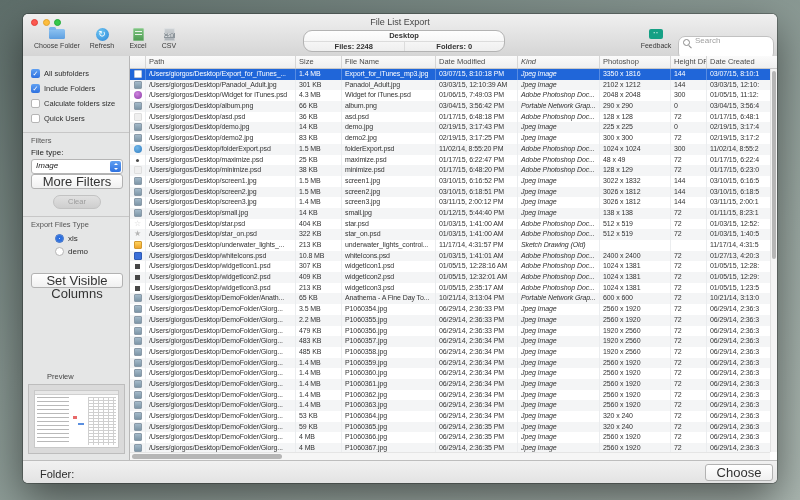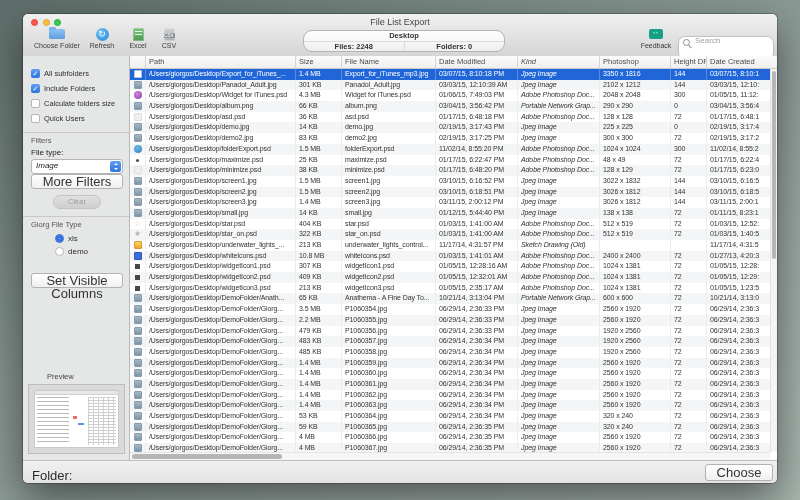--- a/index.html
+++ b/index.html
@@ -117,21 +117,21 @@
   .ic-bluesq{background:#3a6fd8;border:1px solid #2f5ab4;box-sizing:border-box;}
   .ic-star,.ic-starlight{background:none;width:auto;height:auto;font-size:8px;line-height:10px;margin:0 auto;}
   .ic-star{color:#b5b5b5;} .ic-starlight{color:#d2d2d2;}
   .vscroll{position:absolute;right:0;top:13px;width:7px;bottom:8px;background:#f4f4f4;border-left:1px solid #e2e2e2;box-sizing:border-box;}
   .vthumb{position:absolute;left:1px;right:1px;top:2px;height:188px;background:#b6b6b6;border-radius:3px;}
   .hscroll{position:absolute;left:0;right:7px;bottom:0;height:8px;background:#f6f6f6;border-top:1px solid #e5e5e5;box-sizing:border-box;}
   .hthumb{position:absolute;top:1px;left:2px;width:150px;height:5px;background:#b6b6b6;border-radius:2.5px;}
   
   .bottombar{position:absolute;left:0;right:0;bottom:0;height:23px;
     background:linear-gradient(#f1f1f1,#e3e3e3);border-top:1px solid #bdbdbd;box-sizing:border-box;}
-  .folder-label{position:absolute;left:9px;top:7px;font-size:13px;color:#2c2c2c;}
+  .folder-label{position:absolute;left:17px;top:7px;font-size:11px;color:#2c2c2c;}
   .folder-input{position:absolute;left:37px;top:4px;width:638px;height:13px;box-sizing:border-box;
     background:#fff;border:1px solid #cdcdcd;border-radius:2px;font-size:8px;color:#222;
     padding:0 4px;font-family:"Liberation Sans",sans-serif;outline:none;}
   .choose-btn{position:absolute;left:682px;top:3px;width:66px;height:15px;line-height:15px;}
 </style>
 </head>
 <body>
 
 <div class="window">
 
@@ -214,21 +214,21 @@
       <div class="sec-label">Filters</div>
       <div class="field-label">File type:</div>
       <div class="select">
         <span>Image</span>
         <span class="stepper"></span>
       </div>
       <div class="btn">More Filters</div>
       <div class="clear-pill">Clear</div>
 
       <div class="divider"></div>
-      <div class="sec-label">Giorg File Type</div>
+      <div class="sec-label">Export Files Type</div>
       <div id="radio-list">
           <div class="radiorow">
             <span class="radio on"></span>
             <span>xls</span>
           </div>
           <div class="radiorow">
             <span class="radio off"></span>
             <span>demo</span>
           </div>
         </div>

